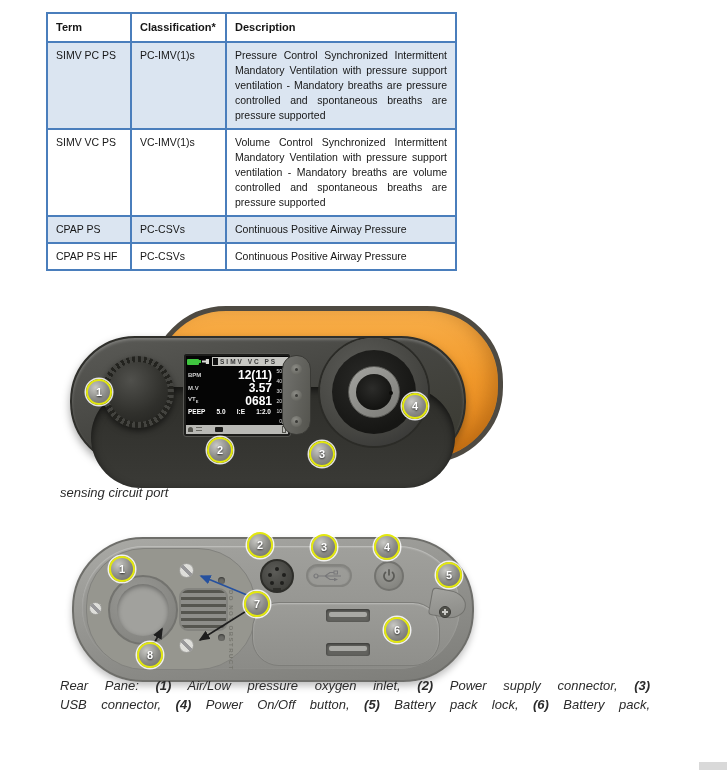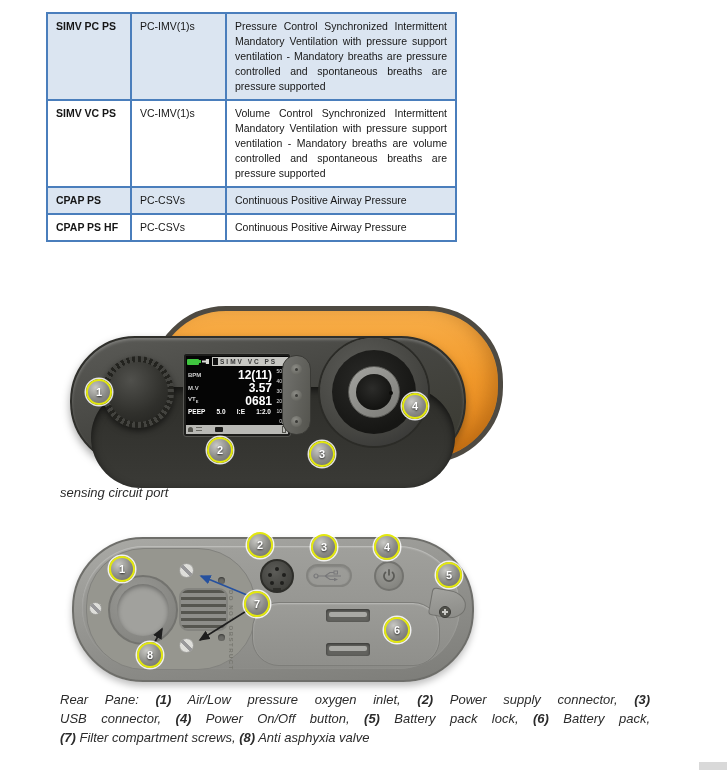--- a/index.html
+++ b/index.html
@@ -5,21 +5,21 @@
   html,body{margin:0;padding:0;background:#fff;}
   #page{position:relative;width:727px;height:770px;background:#ffffff;overflow:hidden;
         font-family:"Liberation Sans",sans-serif;}
 
   
   #modes-table{position:absolute;left:46px;top:12px;border-collapse:collapse;
                font-size:10.5px;color:#161616;table-layout:fixed;width:409px;}
   #modes-table td,#modes-table th{border:2px solid #4a7ebc;vertical-align:top;
                padding:5px 8px;line-height:15px;}
   #modes-table th{text-align:left;font-weight:bold;font-size:11px;padding:6px 8px;}
-  #modes-table td.term{font-weight:bold;}
+  #modes-table td.term{font-weight:normal;}
   #modes-table td.desc{text-align:justify;}
   #modes-table tr.shade td{background:#dbe5f1;}
 
   
   .fig{position:absolute;}
   .callout{position:absolute;width:22px;height:22px;border-radius:50%;
            background:radial-gradient(circle at 35% 30%,#c9c9c5,#8b8b87 55%,#6d6d69 95%);
            border:2px solid #e3e80e;box-shadow:0 0 0 1.5px rgba(255,255,255,.85);
            color:#fff;font-weight:bold;font-size:11px;display:flex;align-items:center;
            justify-content:center;text-shadow:0 1px 2px rgba(0,0,0,.75);z-index:30;}
@@ -89,21 +89,21 @@
   #port-cyl{position:absolute;left:28px;top:28px;width:52px;height:52px;border-radius:50%;
       background:linear-gradient(145deg,#a3a39f,#7b7b77);border:1px solid #5c5c58;box-sizing:border-box;}
   #port-hole{position:absolute;left:7px;top:7px;width:36px;height:36px;border-radius:50%;
       background:radial-gradient(circle at 45% 40%,#2c2c2a,#121210 75%);}
   #port-dot{position:absolute;left:40px;top:24px;width:4px;height:4px;border-radius:50%;background:#0c0c0a;}
 
   
   .caption{position:absolute;left:60px;font-style:italic;font-size:13px;color:#2b2b2b;
       line-height:19px;}
   #front-caption{top:483px;width:502px;}
-  #rear-caption{top:690px;width:590px;}
+  #rear-caption{top:676px;width:590px;}
   .jline{text-align:justify;text-align-last:justify;}
 
   
   #rear-fig{left:62px;top:528px;width:420px;height:162px;}
   #rear-body{position:absolute;left:10px;top:9px;width:398px;height:141px;border-radius:71px;
       background:linear-gradient(170deg,#aaaaa6 0%,#90908c 55%,#7c7c78 100%);
       border:2px solid #6e6e6a;box-shadow:0 4px 7px rgba(0,0,0,.25);}
   #rear-face{position:absolute;left:20px;top:18px;width:378px;height:123px;border-radius:62px;
       background:linear-gradient(180deg,#a0a09c,#92928e 70%,#8b8b87);
       box-shadow:inset 0 1px 2px rgba(255,255,255,.4);}
@@ -163,20 +163,25 @@
 
 <div id="page">
 
   <table id="modes-table">
     <colgroup>
         <col style="width:84px">
         <col style="width:95px">
         <col style="width:230px">
       </colgroup>
     <tbody>
+        <tr>
+      <th>Term</th>
+      <th>Classification*</th>
+      <th>Description</th>
+    </tr>
     <tr class="shade">
       <td class="term">SIMV PC PS</td>
       <td>PC-IMV(1)s</td>
       <td class="desc">Pressure Control Synchronized Intermittent Mandatory Ventilation with pressure support ventilation - Mandatory breaths are pressure controlled and spontaneous breaths are pressure supported</td>
     </tr>
     <tr>
       <td class="term">SIMV VC PS</td>
       <td>VC-IMV(1)s</td>
       <td class="desc">Volume Control Synchronized Intermittent Mandatory Ventilation with pressure support ventilation - Mandatory breaths are volume controlled and spontaneous breaths are pressure supported</td>
     </tr>
@@ -342,17 +347,16 @@
     <div class="callout" style="left:312px;top:6px;">4</div>
     <div class="callout" style="left:374px;top:34px;">5</div>
     <div class="callout" style="left:322px;top:89px;">6</div>
     <div class="callout" style="left:182px;top:63px;">7</div>
     <div class="callout" style="left:75px;top:114px;">8</div>
   </div>
 
   <div id="rear-caption" class="caption">
     <div class="jline">Rear Pane: <b>(1)</b> Air/Low pressure oxygen inlet, <b>(2)</b> Power supply connector, <b>(3)</b></div>
     <div class="jline">USB connector, <b>(4)</b> Power On/Off button, <b>(5)</b> Battery pack lock, <b>(6)</b> Battery pack,</div>
-    <div><b>(7)</b> Filter compartment screws, <b>(8)</b> Anti asphyxia valve</div>
   </div>
 
   <div id="page-edge-artifact"></div>
 </div>
 
 </body></html>

